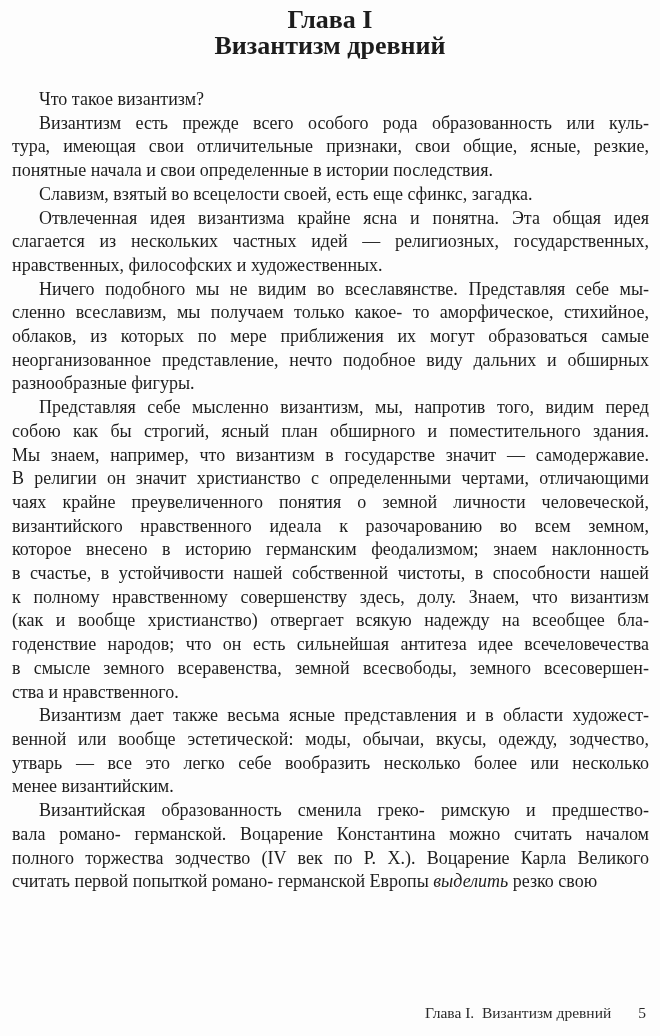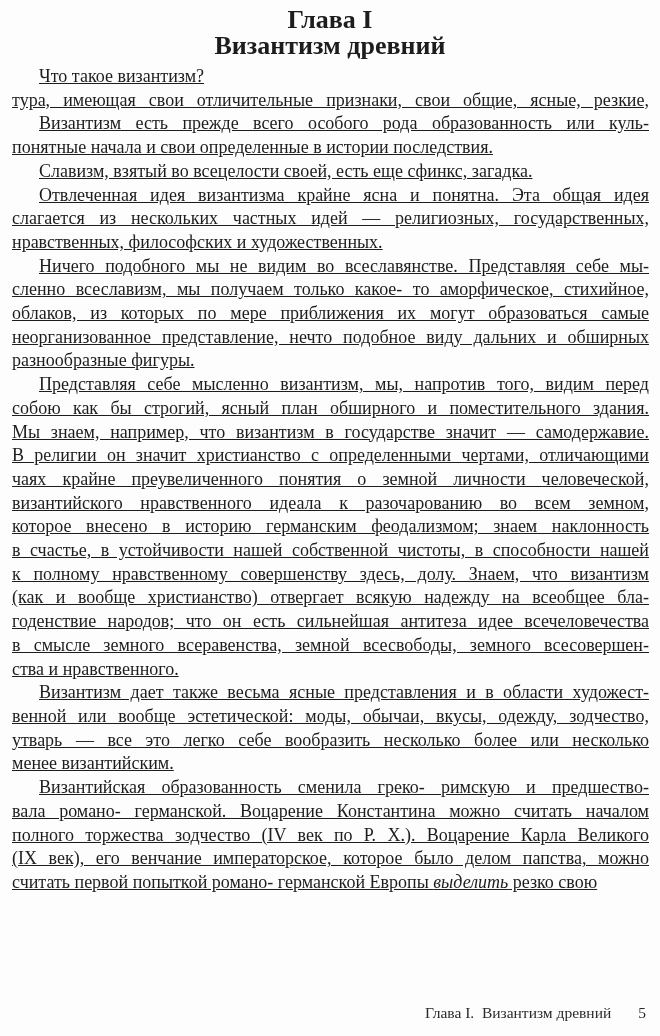--- a/index.html
+++ b/index.html
@@ -25,26 +25,25 @@
   }
   .chapter-heading h1,
   .chapter-heading h2 {
     margin: 0;
     font-size: 26px;
     line-height: 26px;
     font-weight: 700;
   }
   .body-text {
     position: absolute;
-    top: 65px;
+    top: 88px;
     left: 12px;
     right: 11px;
     font-size: 18px;
     line-height: 23.7px;
-    text-decoration: underline;
   }
   .line {
     text-align: justify;
     text-align-last: justify;
   }
   .line.indent { text-indent: 27px; }
   .line.last   { text-align-last: left; }
   .line i { font-style: italic; }
   .footer {
     position: absolute;
@@ -66,22 +65,22 @@
 
 <div class="page">
 
   <div class="chapter-heading">
     <h1>Глава I</h1>
     <h2>Византизм древний</h2>
   </div>
 
   <div class="body-text" id="body-text">
       <div class="line indent last">Что такое византизм?</div>
+      <div class="line indent">Византизм есть прежде всего особого рода образованность или куль-</div>
       <div class="line">тура, имеющая свои отличительные признаки, свои общие, ясные, резкие,</div>
-      <div class="line indent">Византизм есть прежде всего особого рода образованность или куль-</div>
       <div class="line last">понятные начала и свои определенные в истории последствия.</div>
       <div class="line indent last">Славизм, взятый во всецелости своей, есть еще сфинкс, загадка.</div>
       <div class="line indent">Отвлеченная идея византизма крайне ясна и понятна. Эта общая идея</div>
       <div class="line">слагается из нескольких частных идей — религиозных, государственных,</div>
       <div class="line last">нравственных, философских и художественных.</div>
       <div class="line indent">Ничего подобного мы не видим во всеславянстве. Представляя себе мы-</div>
       <div class="line">сленно всеславизм, мы получаем только какое- то аморфическое, стихийное,</div>
       <div class="line">облаков, из которых по мере приближения их могут образоваться самые</div>
       <div class="line">неорганизованное представление, нечто подобное виду дальних и обширных</div>
       <div class="line last">разнообразные фигуры.</div>
@@ -98,21 +97,20 @@
       <div class="line">годенствие народов; что он есть сильнейшая антитеза идее всечеловечества</div>
       <div class="line">в смысле земного всеравенства, земной всесвободы, земного всесовершен-</div>
       <div class="line last">ства и нравственного.</div>
       <div class="line indent">Византизм дает также весьма ясные представления и в области художест-</div>
       <div class="line">венной или вообще эстетической: моды, обычаи, вкусы, одежду, зодчество,</div>
       <div class="line">утварь — все это легко себе вообразить несколько более или несколько</div>
       <div class="line last">менее византийским.</div>
       <div class="line indent">Византийская образованность сменила греко- римскую и предшество-</div>
       <div class="line">вала романо- германской. Воцарение Константина можно считать началом</div>
       <div class="line">полного торжества зодчество (IV век по Р. Х.). Воцарение Карла Великого</div>
-      <div class="line">(IX век), его венчание императорское, которое было делом папства, можно</div>
       <div class="line last">считать первой попыткой романо- германской Европы <i>выделить</i> резко свою</div>
     </div>
 
   <div class="footer">
     <span class="running-title">Глава I.  Византизм древний</span>
     <span class="page-number">5</span>
   </div>
 
 </div>
 

